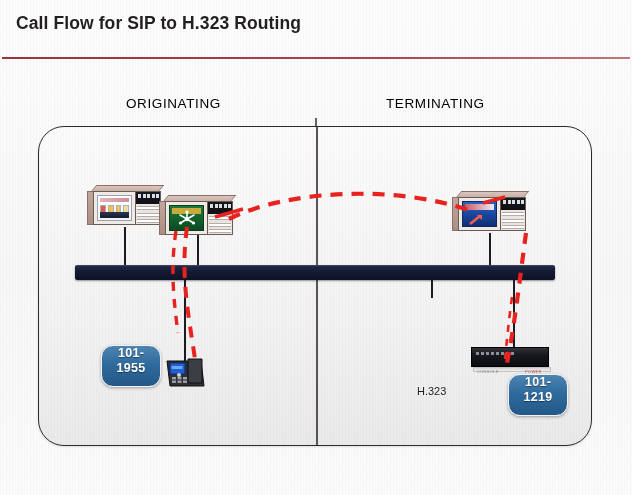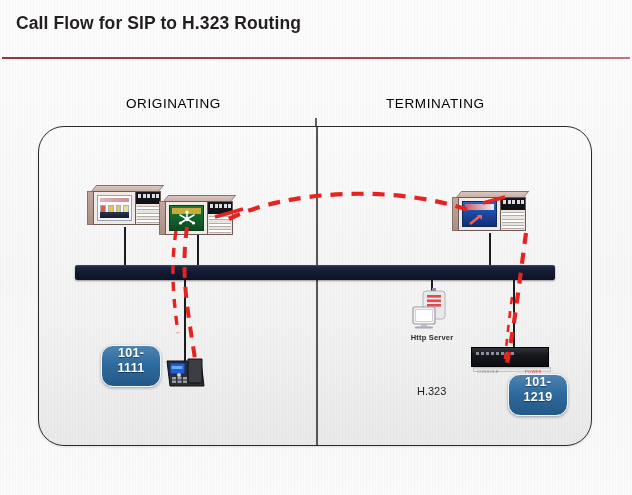--- a/index.html
+++ b/index.html
@@ -476,38 +476,20 @@
         <rect x="22" y="32" width="4" height="2.4"></rect>
         <rect x="11" y="35.5" width="4" height="2.4"></rect>
         <rect x="16.5" y="35.5" width="4" height="2.4"></rect>
         <rect x="22" y="35.5" width="4" height="2.4"></rect>
       </g>
 
       <circle cx="18" cy="30" r="2.1" fill="#c8ccd3"></circle>
     </svg>
   </div>
 
-  <div class="httpsrv" style="left:370px; top:160px;">
-    <svg viewBox="0 0 46 48" width="46" height="48">
-
-      <rect x="14" y="4" width="22" height="28" rx="3" fill="#e9e9ec" stroke="#b4b4ba" stroke-width="1"></rect>
-      <g fill="#e04a4a">
-        <rect x="18" y="8" width="14" height="2.6"></rect>
-        <rect x="18" y="12.5" width="14" height="2.6"></rect>
-        <rect x="18" y="17" width="14" height="2.6"></rect>
-      </g>
-      <rect x="23" y="1" width="4" height="3" fill="#8f9096"></rect>
-
-      <rect x="4" y="20" width="22" height="17" rx="2" fill="#f4f4f6" stroke="#9a9aa2" stroke-width="1.2"></rect>
-      <rect x="6.5" y="22.5" width="17" height="12" fill="#ffffff" stroke="#c6c6cc" stroke-width=".8"></rect>
-      <rect x="12" y="37" width="6" height="2.6" fill="#bdbdc4"></rect>
-      <rect x="6" y="39.5" width="18" height="2" rx="1" fill="#a9a9b1"></rect>
-    </svg>
-    <div class="label">Http Server</div>
-  </div>
 
   <div class="rackgw" style="left:432px; top:220px;">
     <div class="body">
       <div class="ports">
         <i></i>
           <i></i>
           <i></i>
           <i></i>
           <i></i>
           <i></i>
@@ -517,21 +499,21 @@
     </div>
     <div class="shadow"></div>
     <div class="micro">CONSOLE</div>
     <div class="micro red">POWER</div>
   </div>
 
   <div class="h323-label" style="left:378px; top:258px;">H.323</div>
 
   <div class="badge" style="left:62px; top:218px;">
     <span>101-</span>
-    <span>1111</span>
+    <span>1955</span>
   </div>
 
   <div class="badge" style="left:469px; top:247px;">
     <span>101-</span>
     <span>1219</span>
   </div>
 
   <svg class="sig" width="552" height="318">
 
     <path d="M190 92 C 250 62, 360 58, 432 84" stroke="#e8231f" stroke-width="4.2" fill="none" stroke-dasharray="12 9" stroke-linecap="butt"></path>

